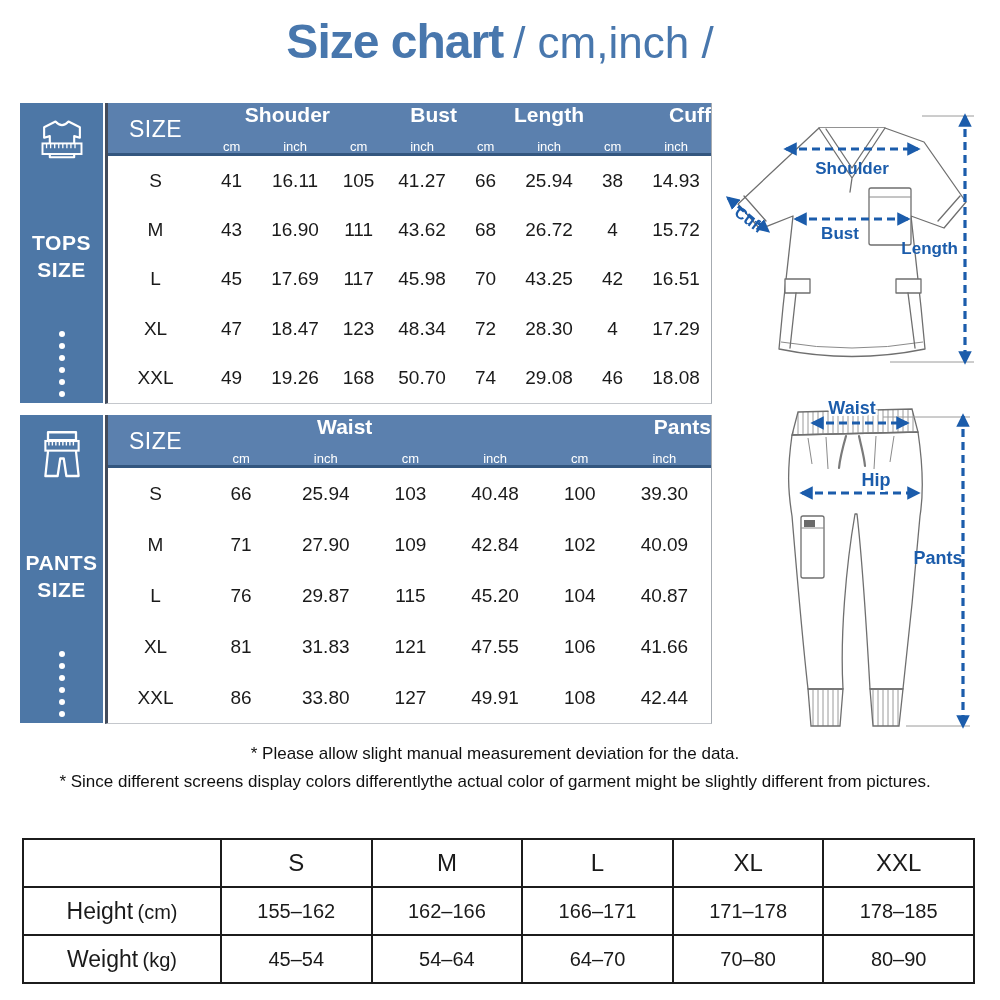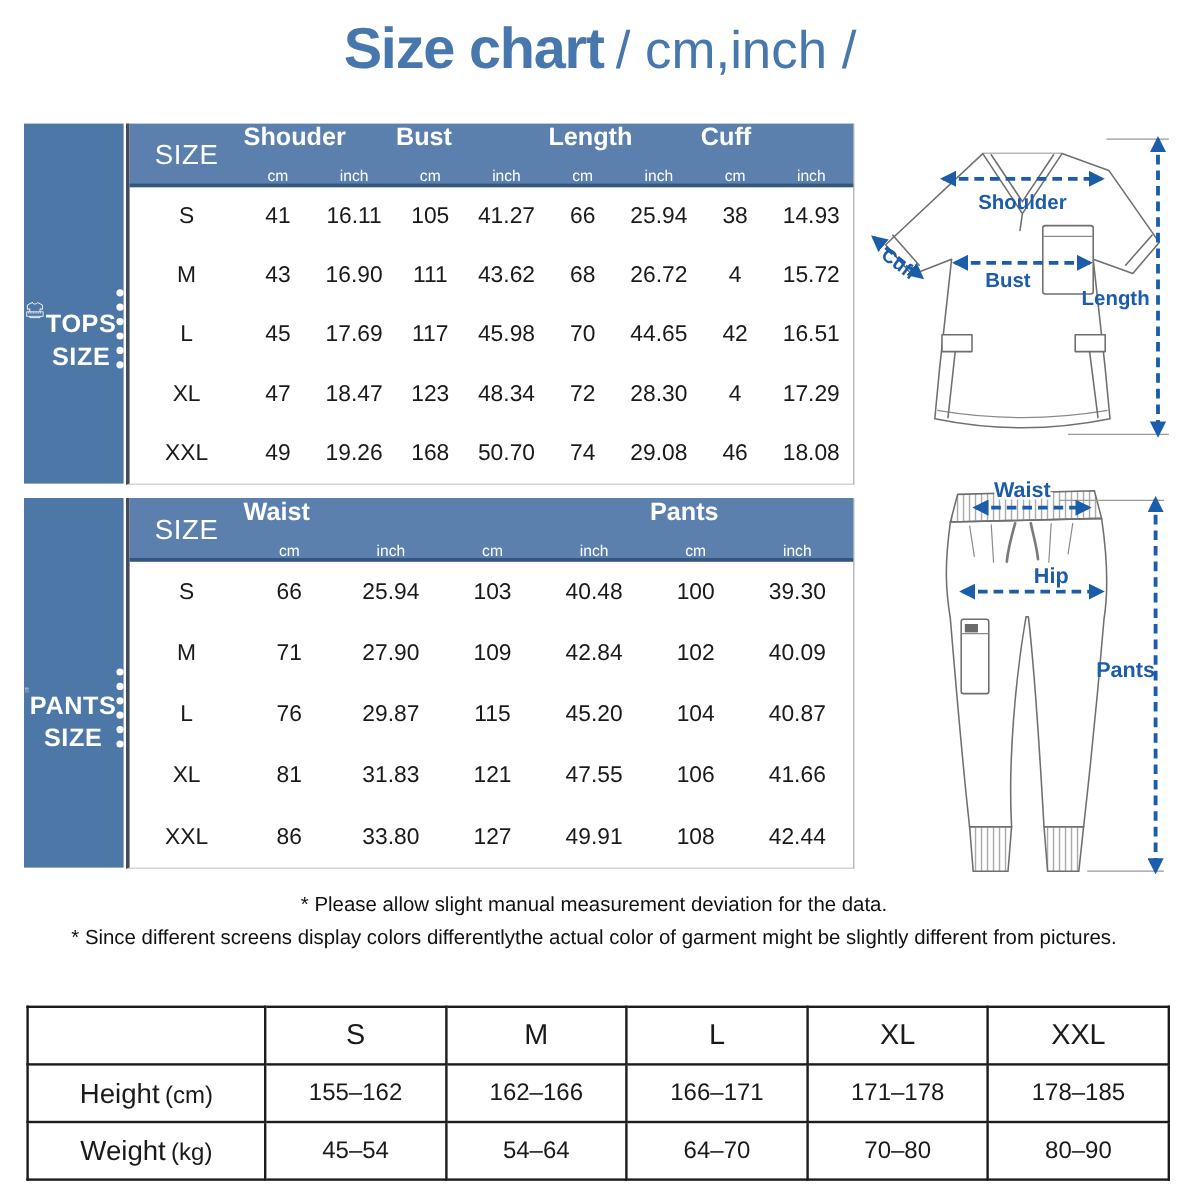--- a/index.html
+++ b/index.html
@@ -6,41 +6,41 @@
   .page{position:relative;width:1000px;height:997px;background:#fff;overflow:hidden;
         font-family:"Liberation Sans",sans-serif;color:#1a1a1a;}
 
   
   .title{position:absolute;top:14px;left:0;width:1000px;text-align:center;color:#4877ad;}
   .title .t-main{font-size:48px;font-weight:bold;letter-spacing:-1px;}
   .title .t-suffix{font-size:44px;font-weight:normal;margin-left:10px;}
 
   
   .sidebar{position:absolute;left:20px;width:83px;background:#4d77a6;display:flex;
-           flex-direction:row;align-items:center;}
+           flex-direction:column;align-items:center;}
   .sidebar.tops{top:103px;height:300px;}
   .sidebar.pants{top:415px;height:308px;}
   .sidebar .icon{margin-top:12px;}
   .sb-label{margin-top:62px;text-align:center;color:#fff;font-size:21px;font-weight:bold;
             line-height:27px;letter-spacing:.5px;}
   .sidebar.pants .sb-label{margin-top:66px;}
   .dots{margin-top:42px;}
   .dots i{display:block;width:6px;height:6px;border-radius:50%;background:#fff;margin:6px auto;}
 
   
   .size-table{position:absolute;left:105px;width:603px;background:#fff;
               border-left:3px solid #434c5c;border-right:1px solid #a6abb1;border-bottom:1px solid #c4c7cc;}
   .size-table.tops{top:103px;height:300px;}
   .size-table.pants{top:415px;height:308px;}
   .thead{height:50px;background:#5b80ae;border-bottom:3px solid #33567f;display:grid;color:#fff;}
   .tops .thead,.tops .trow{grid-template-columns:95px 1fr 1fr 1fr 1fr;}
   .pants .thead,.pants .trow{grid-template-columns:95px 1fr 1fr 1fr;}
   .size-head{display:flex;align-items:center;justify-content:center;font-size:23px;letter-spacing:.5px;}
   .hgroup{display:flex;flex-direction:column;justify-content:flex-end;padding-bottom:2px;}
-  .hgroup .gname{text-align:left;font-size:21px;font-weight:bold;line-height:24px;}
+  .hgroup .gname{text-align:right;font-size:21px;font-weight:bold;line-height:24px;}
   .hgroup .sub{display:grid;grid-template-columns:45% 55%;font-size:13px;font-weight:normal;margin-top:12px;}
   .hgroup .sub span{text-align:center;}
   .tbody{display:grid;}
   .tops .tbody{height:247px;grid-template-rows:repeat(5,1fr);}
   .pants .tbody{height:255px;grid-template-rows:repeat(5,1fr);}
   .trow{display:grid;align-items:center;font-size:19px;}
   .trow .size-cell{text-align:center;}
   .vals{display:grid;grid-template-columns:45% 55%;}
   .vals span{text-align:center;}
 
@@ -177,21 +177,21 @@
         <div class="vals">
             <span>45</span>
             <span>17.69</span>
           </div>
         <div class="vals">
             <span>117</span>
             <span>45.98</span>
           </div>
         <div class="vals">
             <span>70</span>
-            <span>44.65</span>
+            <span>43.25</span>
           </div>
         <div class="vals">
             <span>42</span>
             <span>16.51</span>
           </div>
       </div>
       <div class="trow">
         <div class="size-cell">XL</div>
         <div class="vals">
             <span>47</span>

